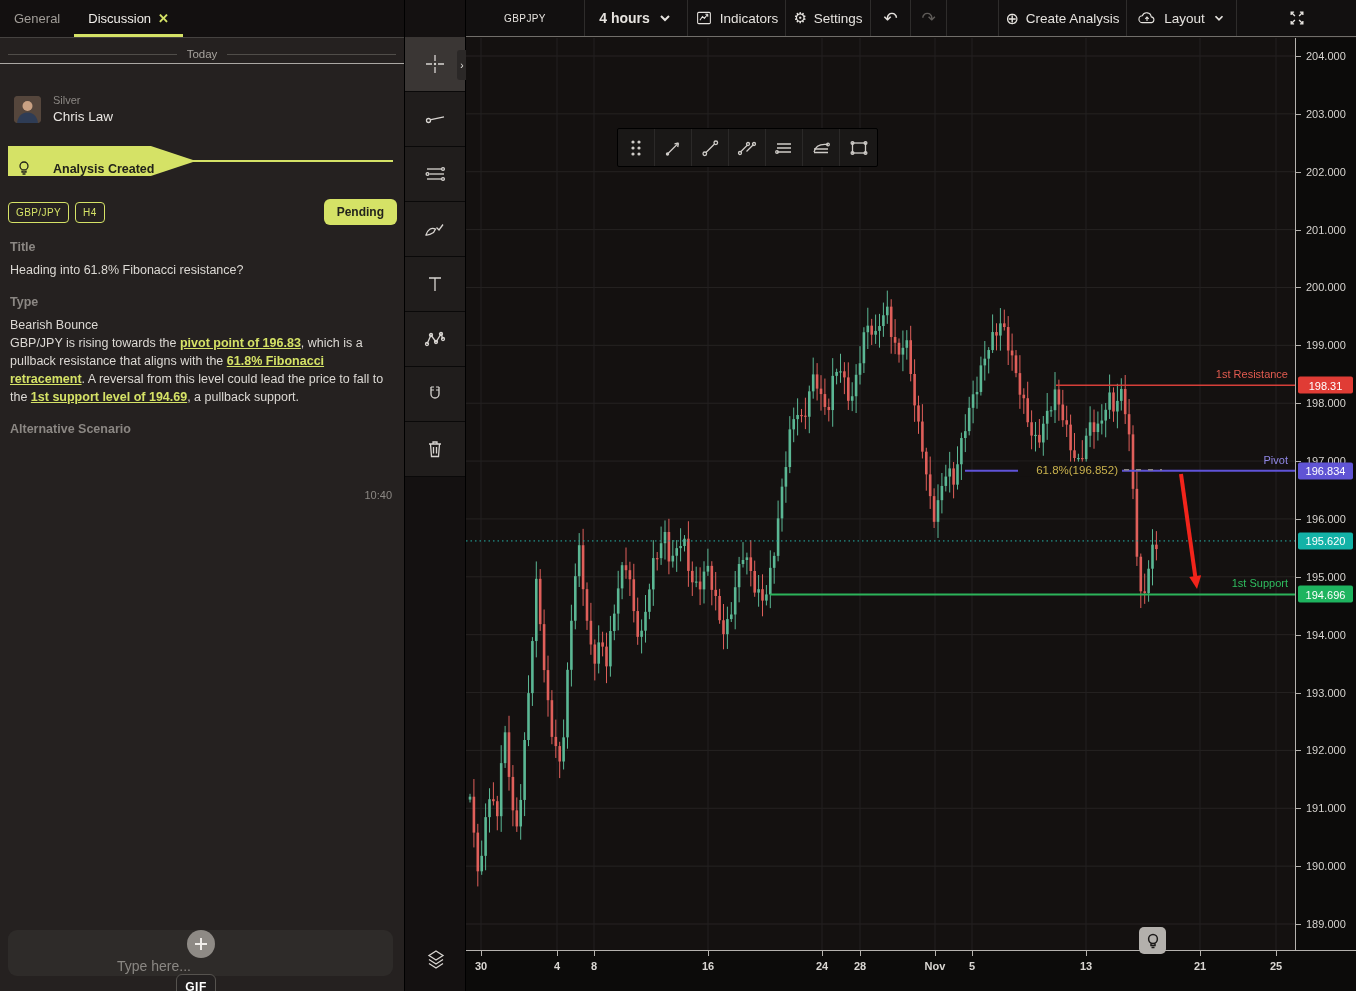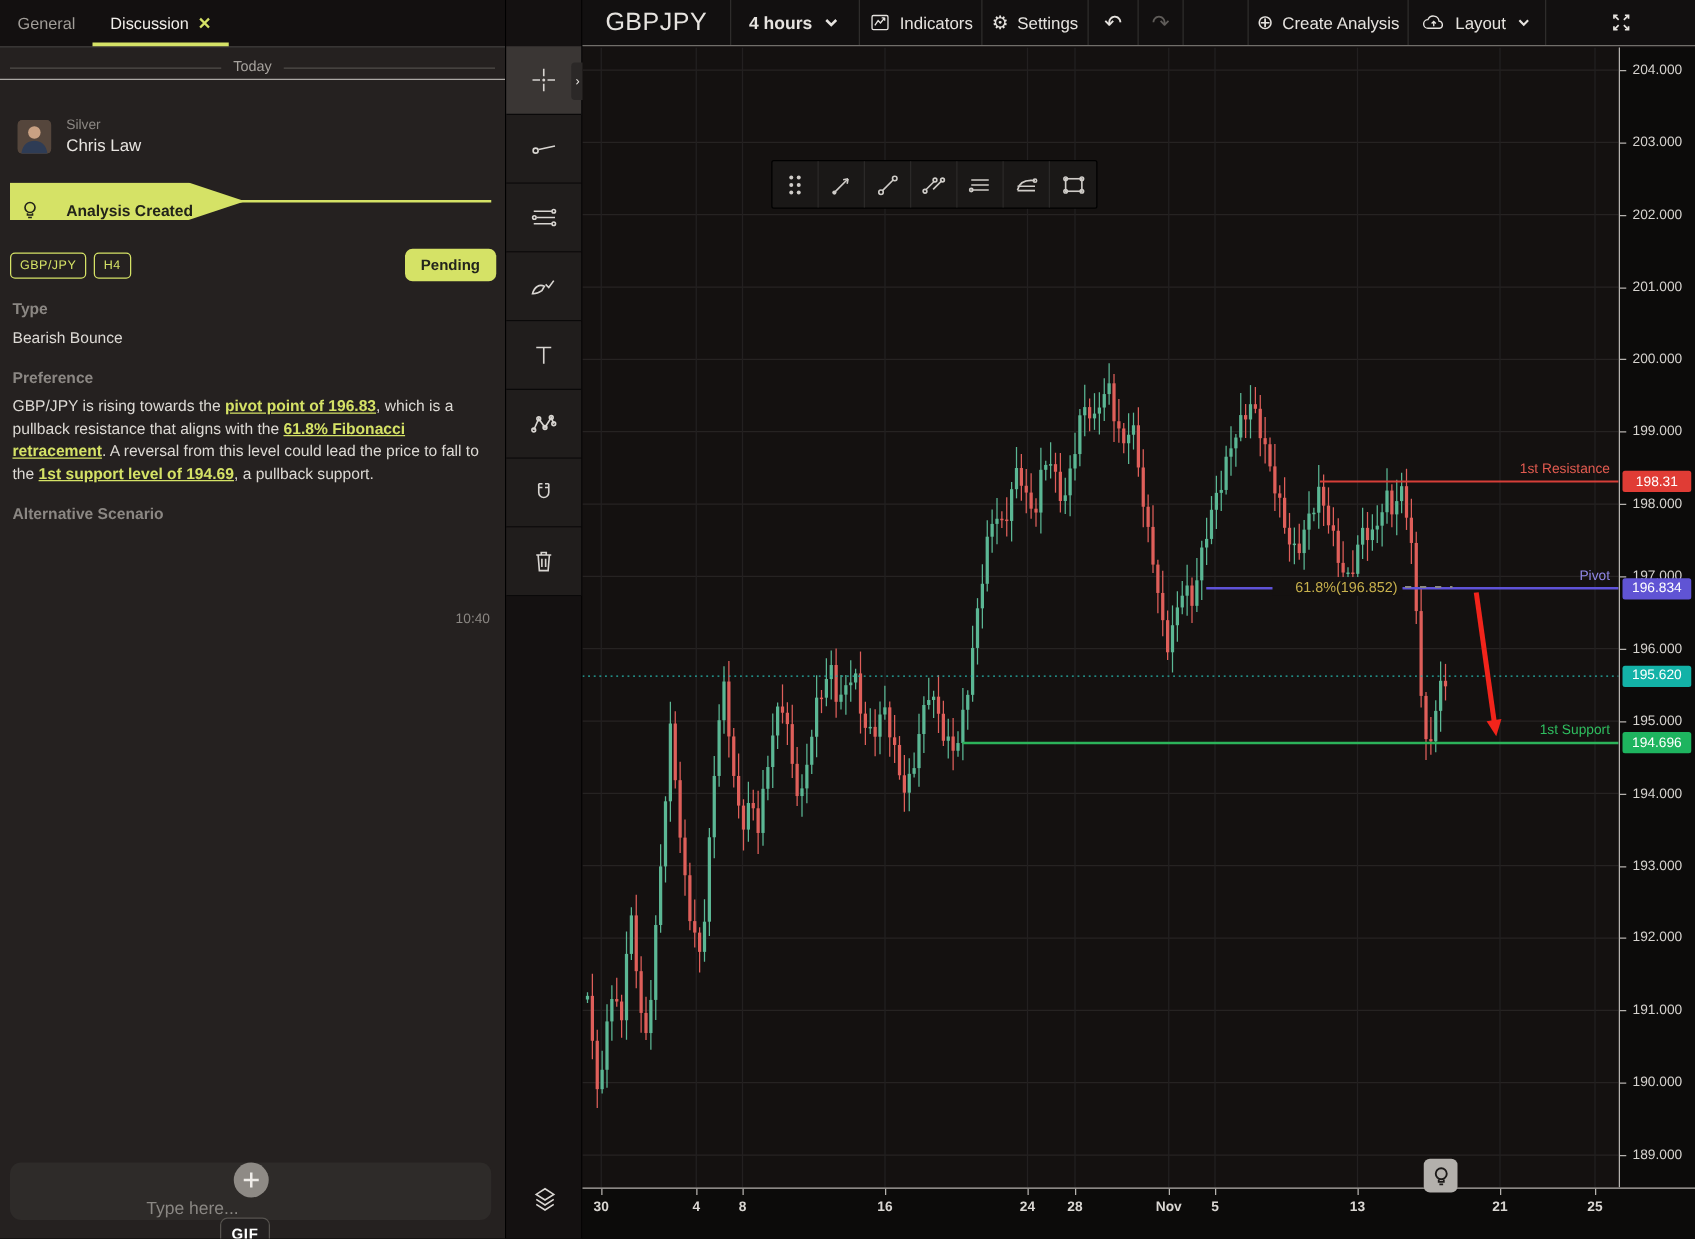--- a/index.html
+++ b/index.html
@@ -54,21 +54,21 @@
   .tool-btn svg { stroke:#d8d5d1; fill:none; stroke-width:1.3; }
   #tools-list { position:absolute; top:37px; left:0; width:100%; }
   #tool-flyout { position:absolute; left:52px; top:50px; width:10px; height:30px; background:#2b2827; border-radius:3px 0 0 3px; color:#e8e5e1; font-size:10px; display:flex; align-items:center; justify-content:center; cursor:pointer; }
   #objtree-btn { position:absolute; left:0; top:935px; width:61px; height:50px; display:flex; align-items:center; justify-content:center; cursor:pointer; }
   #objtree-btn svg { stroke:#d8d5d1; fill:none; stroke-width:1.3; }
 
   
   #topbar { position:absolute; left:466px; top:0; width:890px; height:37px; background:#121010; border-bottom:1px solid #716e6a; display:flex; color:#e6e3df; }
   .tb-cell { height:100%; display:flex; align-items:center; justify-content:center; gap:7px; border-right:1px solid #2e2c2b; font-size:13.5px; cursor:pointer; }
   .tb-cell svg { stroke:#e6e3df; fill:none; stroke-width:1.4; }
-  #tb-symbol { width:119px; font-size:20px; letter-spacing:.4px; }
+  #tb-symbol { width:119px; font-size:10px; letter-spacing:.4px; }
   #tb-interval { width:103px; font-weight:bold; font-size:14px; }
   #tb-indicators { width:98px; }
   #tb-settings { width:85px; }
   #tb-undo { width:40px; font-size:17px; }
   #tb-redo { width:36px; font-size:17px; color:#5f5c59; }
   #tb-spacer { width:52px; cursor:default; }
   #tb-create { width:128px; }
   #tb-create .glyph { font-size:16px; }
   #tb-layout { width:110px; }
   #tb-full { flex:1; border-right:none; }
@@ -142,25 +142,28 @@
     <div id="event-line"></div>
 
     <div id="chips-row">
       <span class="chip">GBP/JPY</span>
       <span class="chip">H4</span>
       <span class="status-badge">Pending</span>
     </div>
 
     <div id="sections">
         <div class="section">
+          <div class="sec-label">Title</div>
+          <p class="sec-body"><span>Heading into 61.8% Fibonacci resistance?</span></p>
+        </div>
+        <div class="section">
           <div class="sec-label">Type</div>
           <p class="sec-body"><span>Bearish Bounce</span></p>
         </div>
         <div class="section">
-          <div class="sec-label">Preference</div>
           <p class="sec-body"><span>GBP/JPY is rising towards the </span><span class="link">pivot point of 196.83</span><span>, which is a pullback resistance that aligns with the </span><span class="link">61.8% Fibonacci retracement</span><span>. A reversal from this level could lead the price to fall to the </span><span class="link">1st support level of 194.69</span><span>, a pullback support.</span></p>
         </div>
         <div class="section">
           <div class="sec-label">Alternative Scenario</div>
         </div>
       </div>
     <div id="msg-time">10:40</div>
 
     <div id="composer">
       <div id="plus-btn">

